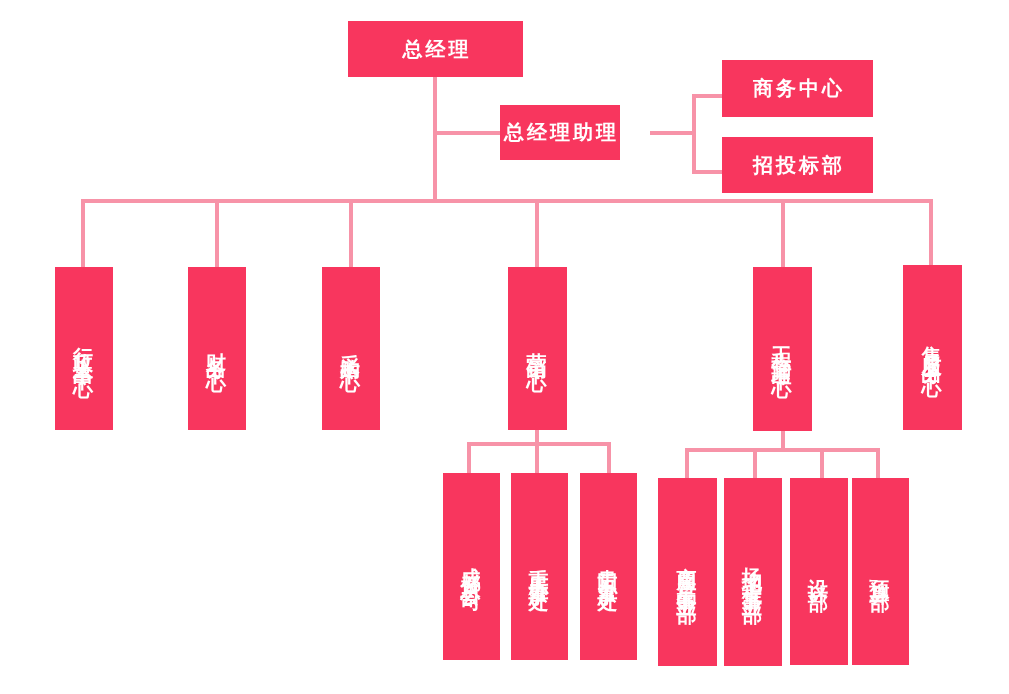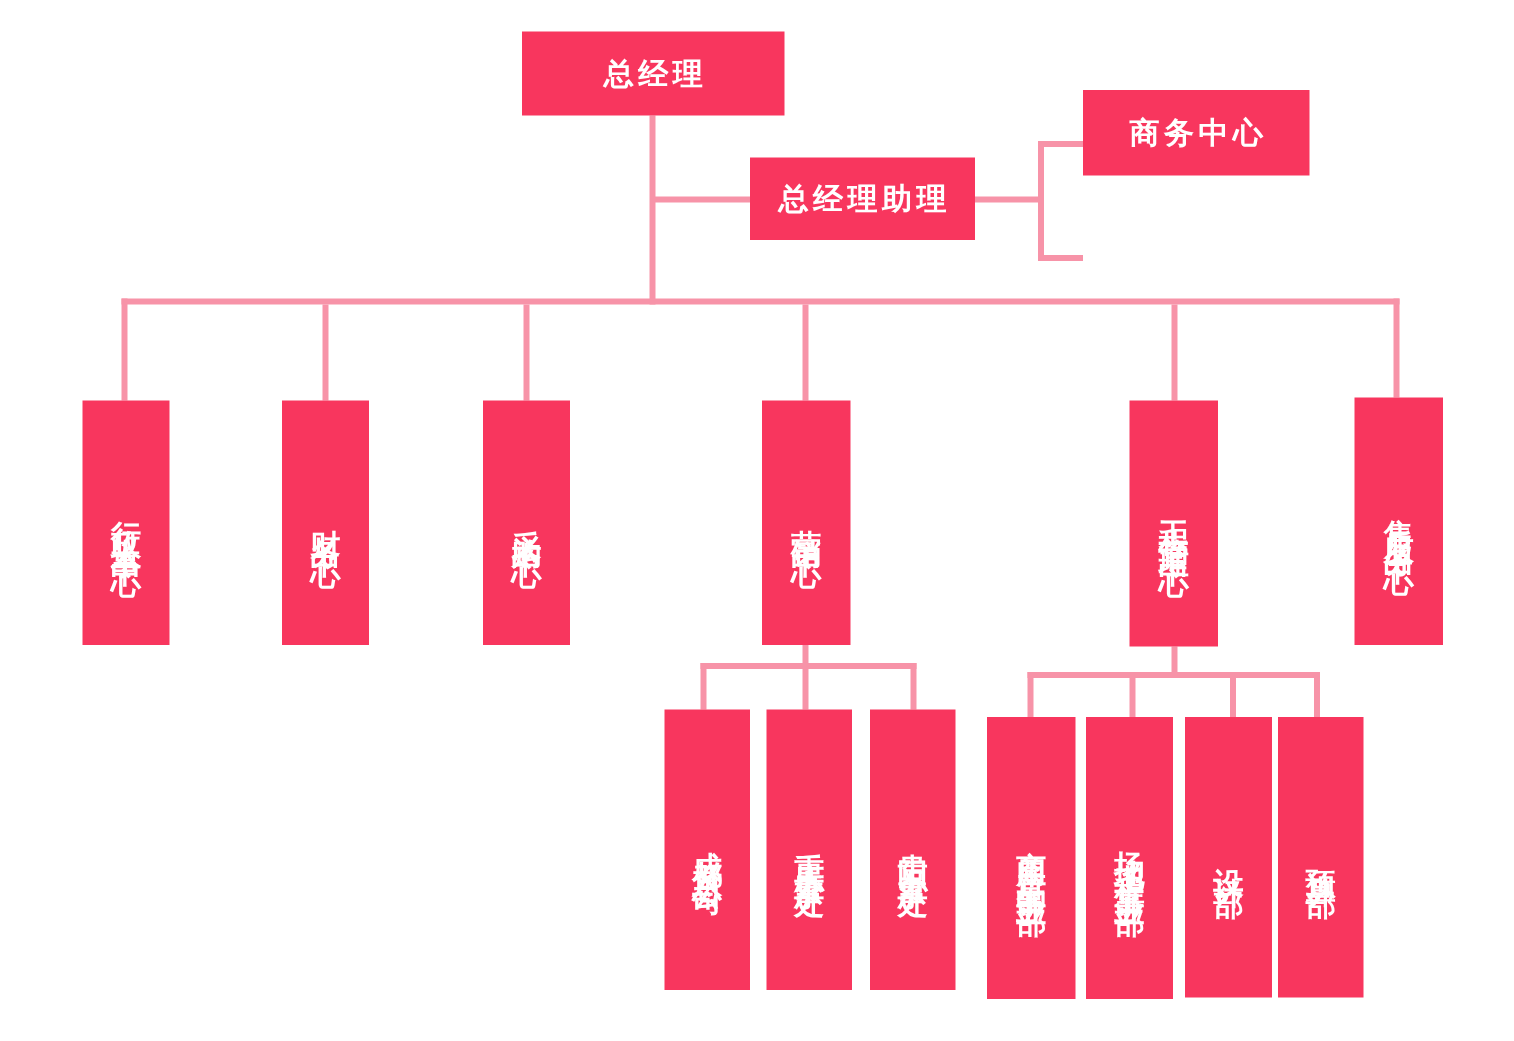--- a/index.html
+++ b/index.html
@@ -71,28 +71,31 @@
   <div class="line" style="left:685px; top:448px; width:195px; height:4px;"></div>
   <div class="line" style="left:685px; top:448px; width:4px;   height:30px;"></div>
   <div class="line" style="left:753px; top:452px; width:4px;   height:26px;"></div>
   <div class="line" style="left:820px; top:452px; width:4px;   height:26px;"></div>
   <div class="line" style="left:876px; top:448px; width:4px;   height:30px;"></div>
 
   <div class="node" style="left:348px; top:21px; width:175px; height:56px;">
     <span class="h-label">总经理</span>
   </div>
 
-  <div class="node" style="left:500px; top:105px; width:150px; height:55px;">
+  <div class="node" style="left:500px; top:105px; width:120px; height:55px;">
     <span class="h-label">总经理助理</span>
   </div>
 
   <div class="node" style="left:722px; top:60px; width:151px; height:57px;">
     <span class="h-label">商务中心</span>
   </div>
 
+  <div class="node" style="left:722px; top:137px; width:151px; height:56px;">
+    <span class="h-label">招投标部</span>
+  </div>
 
   <div class="node" style="left:55px; top:267px; width:58px; height:163px;">
     <span class="v-label">行政人事中心</span>
   </div>
 
   <div class="node" style="left:188px; top:267px; width:58px; height:163px;">
     <span class="v-label">财务中心</span>
   </div>
 
   <div class="node" style="left:322px; top:267px; width:58px; height:163px;">

